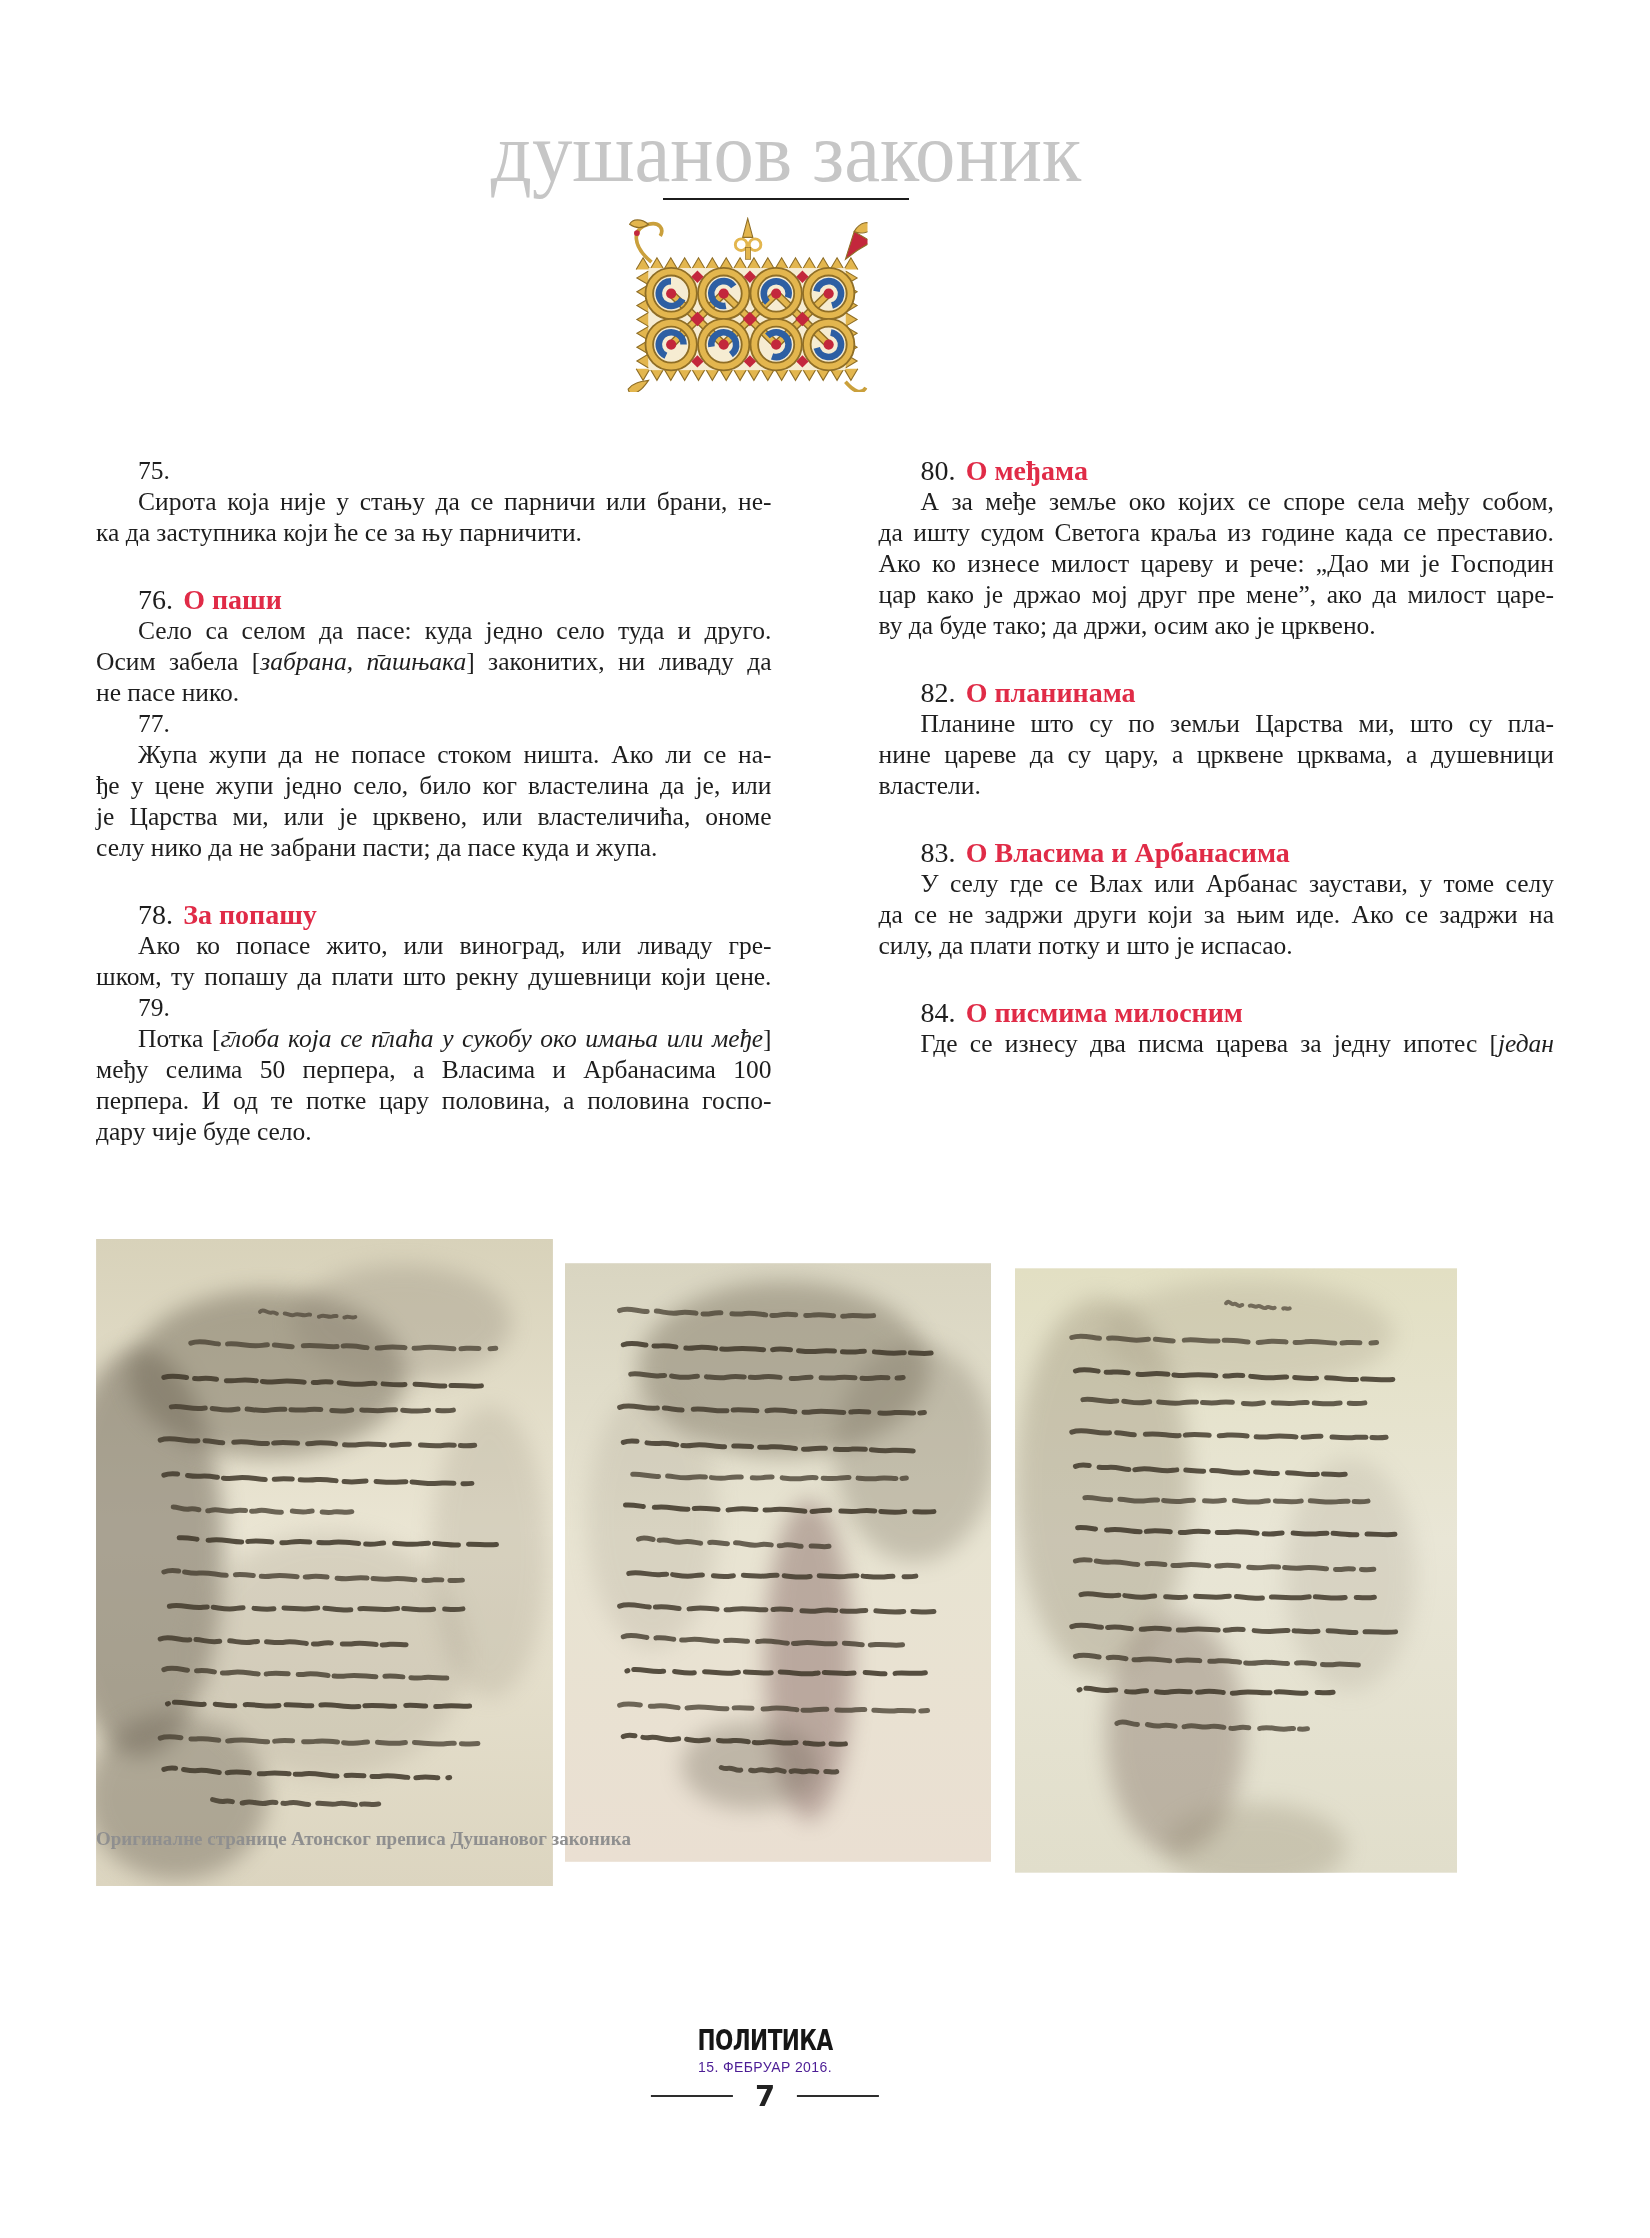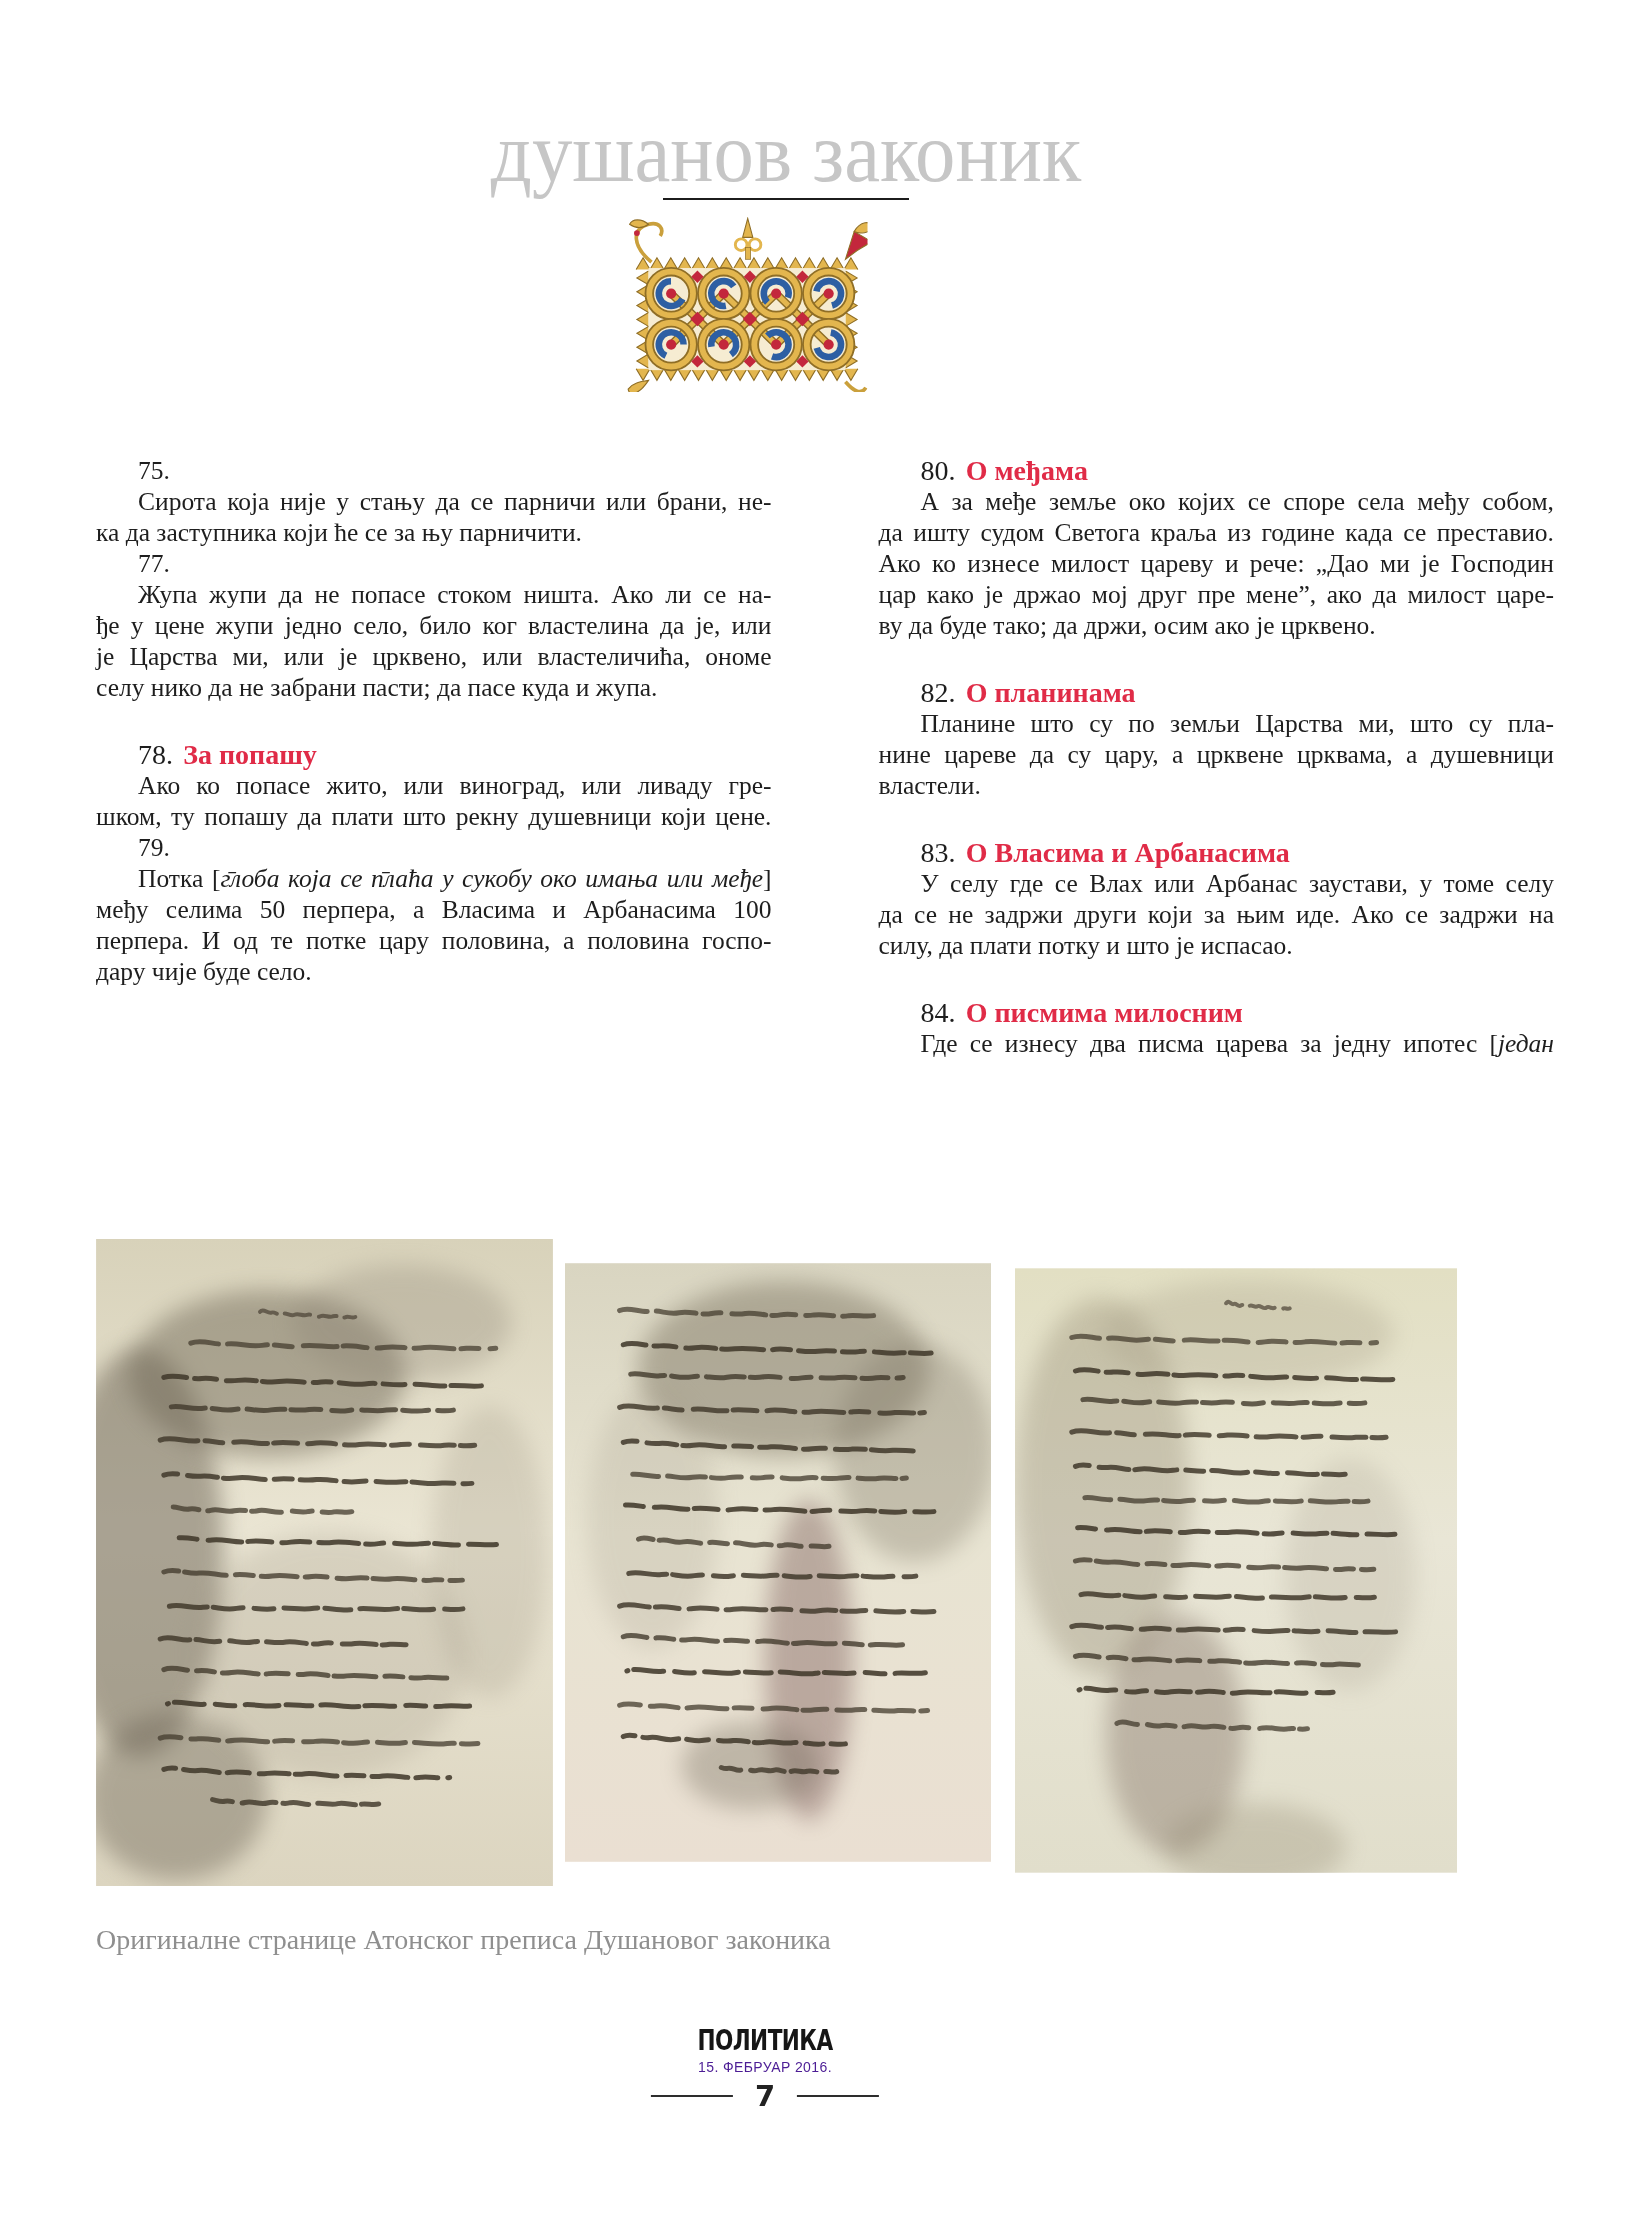--- a/index.html
+++ b/index.html
@@ -43,22 +43,22 @@
   .hl{white-space:nowrap;}
   .headed .hl{font-size:28px;}
   .num{color:#1e1e1e;font-weight:400;}
   .rhead{color:var(--red,#e02b47);font-weight:700;margin-left:10.2px;}
   .it{font-style:italic;}
   
   .imgs{position:absolute;top:1239px;left:96px;width:1458px;height:656px;}
   .panel{position:absolute;display:block;}
   
   .caption{
-    position:absolute;top:1924px;left:96px;
-    font-size:28px;font-weight:400;color:var(--capgray,#8f8f8f);
+    position:absolute;top:1828px;left:96px;
+    font-size:19px;font-weight:700;color:var(--capgray,#8f8f8f);
   }
   
   .masthead{
     position:absolute;top:2025px;left:50%;
     transform:translateX(calc(-50% - 60px)) scale(0.80,1.08);
     font-family:"DejaVu Sans","Liberation Sans",sans-serif;
     font-weight:700;font-size:27px;line-height:29px;color:#161616;
     letter-spacing:-0.7px;white-space:nowrap;
   }
   .date{
@@ -151,20 +151,26 @@
         <rect x="235" y="76" width="12" height="12" fill="#c3273c" transform="rotate(45 241 82)"></rect>
         <rect x="235" y="192" width="12" height="12" fill="#c3273c" transform="rotate(45 241 198)"></rect>
       </svg></div>
 
   <div class="cols">
     <div class="col">
         <div class="art">
           <div class="ln ind hl"><span class="num">75.</span></div>
           <div class="ln j ind">Сирота која није у стању да се парничи или брани, не-</div>
           <div class="ln">ка да заступника који ће се за њу парничити.</div>
+        </div>
+        <div class="art headed">
+          <div class="ln ind hl"><span class="num">76.</span><span class="rhead">О паши</span></div>
+          <div class="ln j ind">Село са селом да пасе: куда једно село туда и друго.</div>
+          <div class="ln j"><span>Осим забела [</span><span class="it">забрана, п̄ашњака</span><span>] законитих, ни ливаду да</span></div>
+          <div class="ln">не пасе нико.</div>
         </div>
         <div class="art">
           <div class="ln ind hl"><span class="num">77.</span></div>
           <div class="ln j ind">Жупа жупи да не попасе стоком ништа. Ако ли се на-</div>
           <div class="ln j">ђе у цене жупи једно село, било ког властелина да је, или</div>
           <div class="ln j">је Царства ми, или је црквено, или властеличића, ономе</div>
           <div class="ln">селу нико да не забрани пасти; да пасе куда и жупа.</div>
         </div>
         <div class="art headed">
           <div class="ln ind hl"><span class="num">78.</span><span class="rhead">За попашу</span></div>

